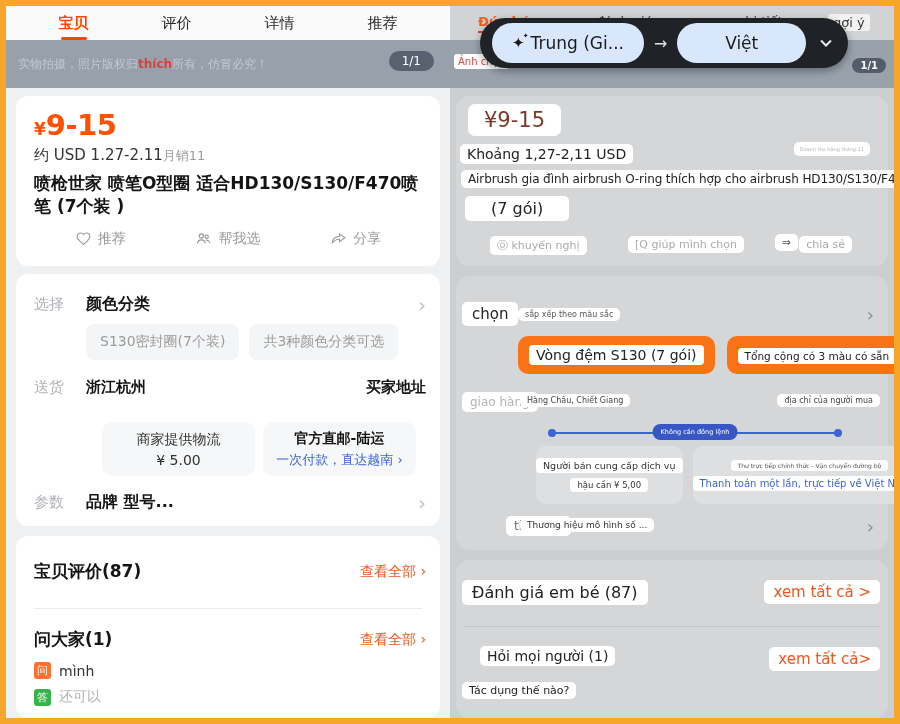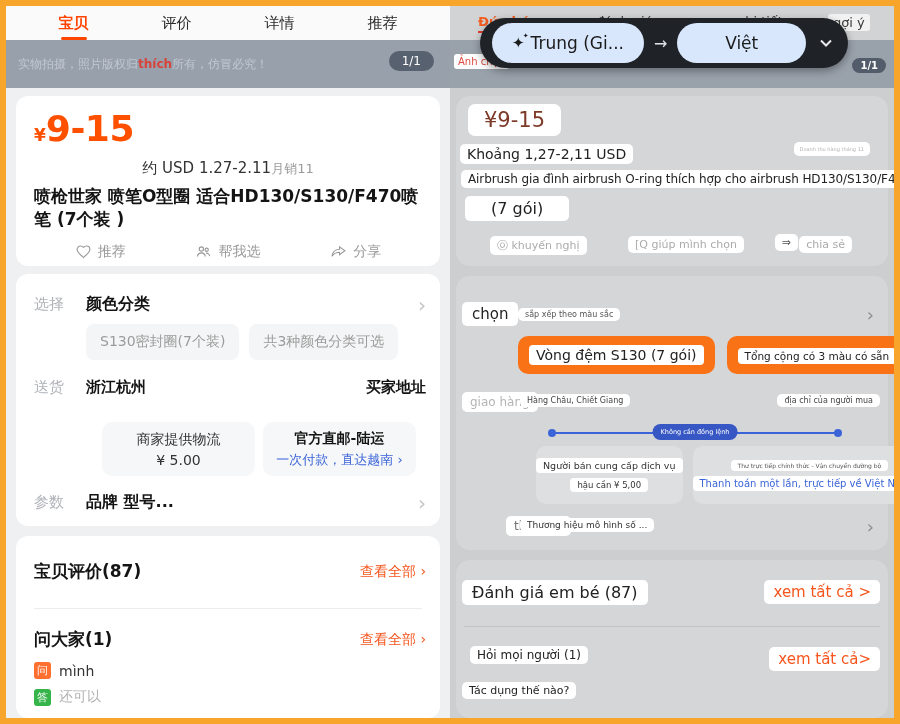--- a/index.html
+++ b/index.html
@@ -41,22 +41,22 @@
     position: absolute; right: 16px; top: 11px;
     background: rgba(70,80,94,0.78); color: #fff;
     font-size: 12px; padding: 3px 13px; border-radius: 13px;
   }
 
   
   .content { position: absolute; top: 82px; left: 0; right: 0; bottom: 0; padding: 8px 10px 0; }
   .card { background: #fff; border-radius: 12px; position: relative; }
   .card1 { height: 170px; margin-bottom: 8px; padding: 12px 18px; }
   .cur { color: #ff5000; font-size: 17px; font-weight: 700; }
-  .price-main { color: #ff5000; font-size: 36px; font-weight: 700; letter-spacing: -0.5px; }
-  .usd-row { display: flex; justify-content: center; align-items: center; margin-top: 10px; }
+  .price-main { color: #ff5000; font-size: 29px; font-weight: 700; letter-spacing: -0.5px; }
+  .usd-row { display: flex; justify-content: flex-start; align-items: center; margin-top: 4px; }
   .usd { font-size: 15px; color: #333; }
   .sales { font-size: 13px; color: #9b9b9b; }
   .ptitle { margin-top: 7px; font-size: 17px; font-weight: 700; color: #141414; line-height: 1.35; }
   .actions { display: flex; justify-content: space-around; margin-top: 12px; padding: 0 6px; }
   .action { display: flex; align-items: center; gap: 6px; color: #9a9a9a; font-size: 14px; cursor: pointer; }
   .action svg { width: 17px; height: 17px; stroke: #9a9a9a; fill: none; stroke-width: 1.6; }
 
   .card2 { height: 252px; margin-bottom: 10px; }
   .lrow { position: absolute; left: 18px; right: 14px; display: flex; align-items: center; }
   .lbl { width: 52px; flex: none; color: #b0b3b8; font-size: 15px; }
@@ -178,21 +178,21 @@
   .rsc-b1 { font-size: 6px; color: #555; }
   .rsc-b2 { font-size: 10px; color: #3b64d8; }
   .r-param { left: 6px; top: 240px; font-size: 12px; color: #737373; padding: 3px 8px; margin-left: 44px; }
   .r-param-val { left: 64px; top: 242px; font-size: 9px; color: #333; }
 
   .r-review-title { left: 6px; top: 20px; font-size: 16px; padding: 3px 10px; }
   .r-viewall { color: #f5551d; font-size: 15px; padding: 3px 9px; }
   .rva1 { right: 8px; top: 20px; }
   .rva2 { right: 8px; top: 87px; }
   .rdivider { position: absolute; left: 8px; right: 8px; top: 66px; border-top: 1px solid #c3c4c6; }
-  .r-ask { left: 14px; top: 86px; font-size: 12px; }
+  .r-ask { left: 24px; top: 86px; font-size: 14px; }
   .r-q1 { left: 6px; top: 122px; font-size: 11px; }
 </style>
 </head>
 <body>
 
 <div class="frame">
 
   <div class="half half-left">
 
     <div class="tabbar">

